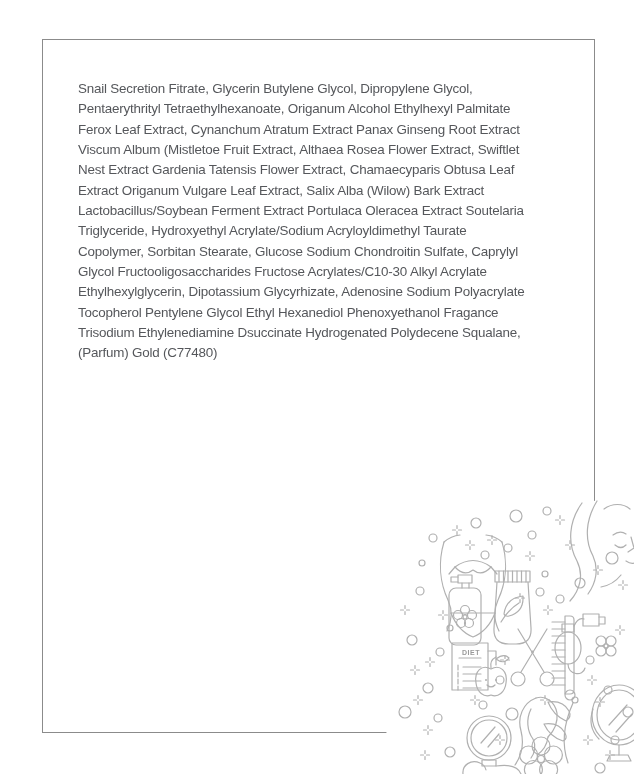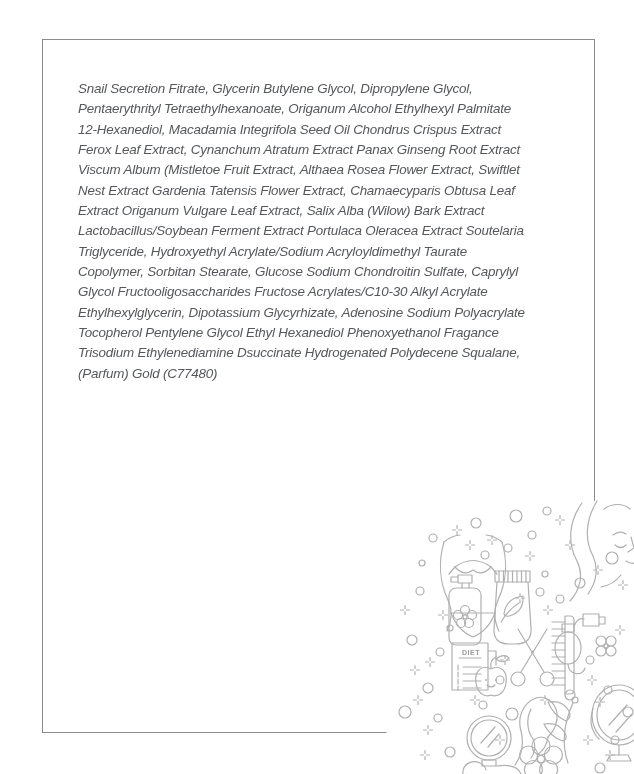--- a/index.html
+++ b/index.html
@@ -22,21 +22,20 @@
   }
   .ingredients {
     position: absolute;
     left: 78px; top: 79px;
     width: 505px;
     font-size: 13.4px;
     line-height: 20.35px;
     letter-spacing: -0.2px;
     color: #55575b;
     z-index: 2;
-    font-style: italic;
   }
   .ing-line { white-space: pre; }
   
   .deco-bg {
     position: absolute;
     left: 385px; top: 495px;
     width: 530px; height: 530px;
     border-radius: 50%;
     background: #ffffff;
     z-index: 3;
@@ -62,21 +61,20 @@
   }
 </style>
 </head>
 <body>
 
 <div class="doc-box"></div>
 
 <div class="ingredients">
   <div class="ing-line">Snail Secretion Fitrate, Glycerin Butylene Glycol, Dipropylene Glycol,</div>
   <div class="ing-line">Pentaerythrityl Tetraethylhexanoate, Origanum Alcohol Ethylhexyl Palmitate</div>
-  <div class="ing-line">12-Hexanediol, Macadamia Integrifola Seed Oil Chondrus Crispus Extract</div>
   <div class="ing-line">Ferox Leaf Extract, Cynanchum Atratum Extract Panax Ginseng Root Extract</div>
   <div class="ing-line">Viscum Album (Mistletoe Fruit Extract, Althaea Rosea Flower Extract, Swiftlet</div>
   <div class="ing-line">Nest Extract Gardenia Tatensis Flower Extract, Chamaecyparis Obtusa Leaf</div>
   <div class="ing-line">Extract Origanum Vulgare Leaf Extract, Salix Alba (Wilow) Bark Extract</div>
   <div class="ing-line">Lactobacillus/Soybean Ferment Extract Portulaca Oleracea Extract Soutelaria</div>
   <div class="ing-line">Triglyceride, Hydroxyethyl Acrylate/Sodium Acryloyldimethyl Taurate</div>
   <div class="ing-line">Copolymer, Sorbitan Stearate, Glucose Sodium Chondroitin Sulfate, Caprylyl</div>
   <div class="ing-line">Glycol Fructooligosaccharides Fructose Acrylates/C10-30 Alkyl Acrylate</div>
   <div class="ing-line">Ethylhexylglycerin, Dipotassium Glycyrhizate, Adenosine Sodium Polyacrylate</div>
   <div class="ing-line">Tocopherol Pentylene Glycol Ethyl Hexanediol Phenoxyethanol Fragance</div>

